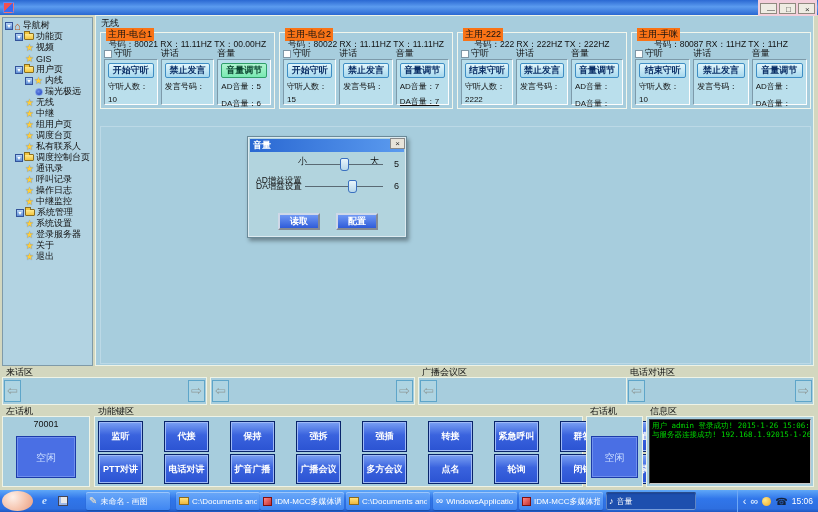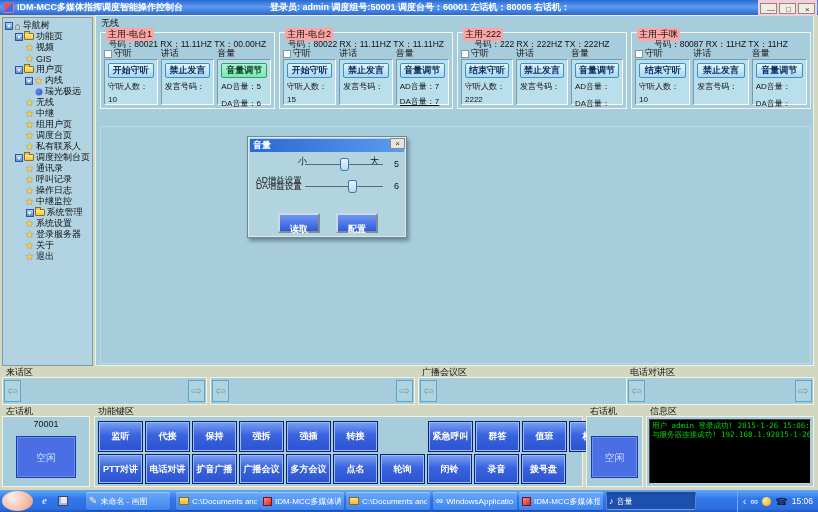--- a/index.html
+++ b/index.html
@@ -37,21 +37,21 @@
   .ico-star{color:#ffce3a;font-size:10px;line-height:9px;text-shadow:0 0 1px #2d62c8}
   .ico-dot{width:8px;height:8px;border-radius:50%;box-sizing:border-box;
     background:radial-gradient(circle at 40% 40%,#6f8fe8,#1537b8);border:1px solid #7ea0e8}
   .tlabel{overflow:hidden}
   
   .mainarea{position:absolute;left:95px;top:15px;width:719px;height:351px;
     background:#a7cddd;border:1px solid #eef3e6;box-sizing:border-box}
   .tablabel{position:absolute;left:5px;top:1px;font-size:9px;color:#111}
   .contentrect{position:absolute;left:4px;top:110px;width:709px;height:236px;border:1px solid #bcd9e6}
   .rpanel{position:absolute;top:16px;height:77px;border:1px solid #f2f6ec;box-sizing:border-box}
-  .ptitle{position:absolute;left:5px;top:-5px;background:#fca5a5;padding:0 2px;
+  .ptitle{position:absolute;left:5px;top:-5px;background:#f97316;padding:0 2px;
     font-size:9px;color:#111;white-space:nowrap}
   .numline{position:absolute;left:0;right:0;top:6px;text-align:center;font-size:8.5px;
     color:#111;white-space:nowrap}
   .cols{position:absolute;left:3px;right:3px;top:15px;bottom:3px;display:flex;gap:3px}
   .col{flex:1;position:relative;min-width:0}
   .colhead{height:11px;font-size:9px;color:#111;display:flex;align-items:center;gap:2px;white-space:nowrap}
   .checkbox{width:8px;height:8px;background:#fff;border:1px solid #7f97a6;box-sizing:border-box;flex:none}
   .cbox{position:absolute;left:0;right:0;top:11px;bottom:0;background:#badfec;
     border:1px solid;border-color:#7d9aaa #fdfdfd #fdfdfd #7d9aaa;padding:3px 3px 0;box-sizing:border-box}
   .pbtn{display:block;width:100%;height:15px;background:linear-gradient(180deg,#e2f6fc,#a6d8ee);
@@ -77,21 +77,21 @@
   #leftphone{left:2px;width:88px}
   #fkeys{left:94px;width:489px}
   #rightphone{left:586px;width:57px}
   #infozone{left:646px;width:168px}
   .phonenum{text-align:center;font-size:9px;color:#111;margin-top:2px}
   .idlebtn{position:absolute;background:#4a6fe4;border:1px solid #1c3ba9;color:#c9dcff;
     font-size:10px;text-align:center;box-sizing:border-box;
     box-shadow:inset 0 0 0 1px #6f8fee}
   #leftidle{left:13px;top:19px;width:60px;height:42px;line-height:40px}
   #rightidle{left:4px;top:19px;width:47px;height:42px;line-height:40px}
-  .fkrow{position:absolute;left:3px;display:flex;gap:2px}
+  .fkrow{position:absolute;left:3px;display:flex;gap:21px}
   .fkbtn{width:45px;flex:none;background:linear-gradient(180deg,#7ba1f3,#3a63de 45%,#2b53d2);
     border:1px solid #08246b;box-shadow:inset 0 0 0 1px #9fb9f6;color:#fff;font-size:9px;
     font-weight:bold;display:flex;align-items:center;justify-content:center;box-sizing:border-box;
     white-space:nowrap;padding:0;font-family:"Liberation Sans","DejaVu Sans",sans-serif}
   .infobox{position:absolute;left:2px;top:2px;right:2px;bottom:2px;background:#000;
     border:1px solid;border-color:#404040 #c8c8c8 #c8c8c8 #404040;padding:1px 2px;overflow:hidden}
   .infoline{font-size:7.5px;color:#00d800;white-space:nowrap;line-height:9px;
     font-family:"DejaVu Sans Mono",monospace}
   
   .taskbar{position:absolute;left:0;top:490px;width:818px;height:22px;
@@ -138,30 +138,28 @@
   #dmin{left:50px}#dmax{left:122px}
   .dglabel{position:absolute;left:8px;font-size:8.5px;color:#111;white-space:nowrap}
   .dtrack{position:absolute;left:57px;width:78px;height:1px;background:#5a6a74}
   .dthumb{position:absolute;width:9px;height:13px;box-sizing:border-box;
     background:linear-gradient(180deg,#e8f4fb,#b8d8ea);border:1px solid #3a70c0;
     border-radius:2px 2px 3px 3px}
   .dval{position:absolute;left:146px;font-size:9px;color:#111}
   .dbtn{position:absolute;width:42px;height:17px;top:76px;
     background:linear-gradient(180deg,#6e97f4,#2f5cd9);border:2px outset #cfd8e8;
     color:#fff;font-weight:bold;font-size:9px;text-align:center;line-height:13px;
-    box-sizing:border-box;padding:8px;font-family:"Liberation Sans","DejaVu Sans",sans-serif}
+    box-sizing:border-box;padding:0;font-family:"Liberation Sans","DejaVu Sans",sans-serif}
   #dread{left:30px}#dconf{left:88px}
 </style>
 </head>
 <body>
 
 <div class="titlebar">
   <span class="appicon"></span>
-  <span class="title">IDM-MCC多媒体指挥调度智能操作控制台</span>
-  <span class="hinfo">登录员: admin  调度组号:50001  调度台号：60001  左话机：80005  右话机：</span>
   <div class="winbtns">
     <button class="wbtn">—</button>
     <button class="wbtn">□</button>
     <button class="wbtn">×</button>
   </div>
 </div>
 
 <div id="tree" class="treepanel">
     <div class="tnode" style="padding-left: 2px;">
       <span class="texp">▾</span>
@@ -229,21 +227,21 @@
       <span class="tlabel">呼叫记录</span>
     </div>
     <div class="tnode" style="padding-left: 22px;">
       <span class="tico ico-star">★</span>
       <span class="tlabel">操作日志</span>
     </div>
     <div class="tnode" style="padding-left: 22px;">
       <span class="tico ico-star">★</span>
       <span class="tlabel">中继监控</span>
     </div>
-    <div class="tnode" style="padding-left: 13px; justify-content: center;">
+    <div class="tnode" style="padding-left: 13px;">
       <span class="texp">▾</span>
       <span class="tico ico-folder"></span>
       <span class="tlabel">系统管理</span>
     </div>
     <div class="tnode" style="padding-left: 22px;">
       <span class="tico ico-star">★</span>
       <span class="tlabel">系统设置</span>
     </div>
     <div class="tnode" style="padding-left: 22px;">
       <span class="tico ico-star">★</span>
@@ -451,21 +449,21 @@
 <div class="bgroup" id="fkeys">
   <div class="bglabel">功能键区</div>
   <div class="bgbody" id="fkbody">
       <div class="fkrow" style="top: 4px; height: 31px;">
         <button class="fkbtn" style="height: 100%;">监听</button>
         <button class="fkbtn" style="height: 100%;">代接</button>
         <button class="fkbtn" style="height: 100%;">保持</button>
         <button class="fkbtn" style="height: 100%;">强拆</button>
         <button class="fkbtn" style="height: 100%;">强插</button>
         <button class="fkbtn" style="height: 100%;">转接</button>
-        <button class="fkbtn" style="height: 100%; margin-left: 48px;">紧急呼叫</button>
+        <button class="fkbtn" style="height: 100%;">紧急呼叫</button>
         <button class="fkbtn" style="height: 100%;">群答</button>
         <button class="fkbtn" style="height: 100%;">值班</button>
         <button class="fkbtn" style="height: 100%;">桥接</button>
       </div>
       <div class="fkrow" style="top: 37px; height: 30px;">
         <button class="fkbtn" style="height: 100%;">PTT对讲</button>
         <button class="fkbtn" style="height: 100%;">电话对讲</button>
         <button class="fkbtn" style="height: 100%;">扩音广播</button>
         <button class="fkbtn" style="height: 100%;">广播会议</button>
         <button class="fkbtn" style="height: 100%;">多方会议</button>

